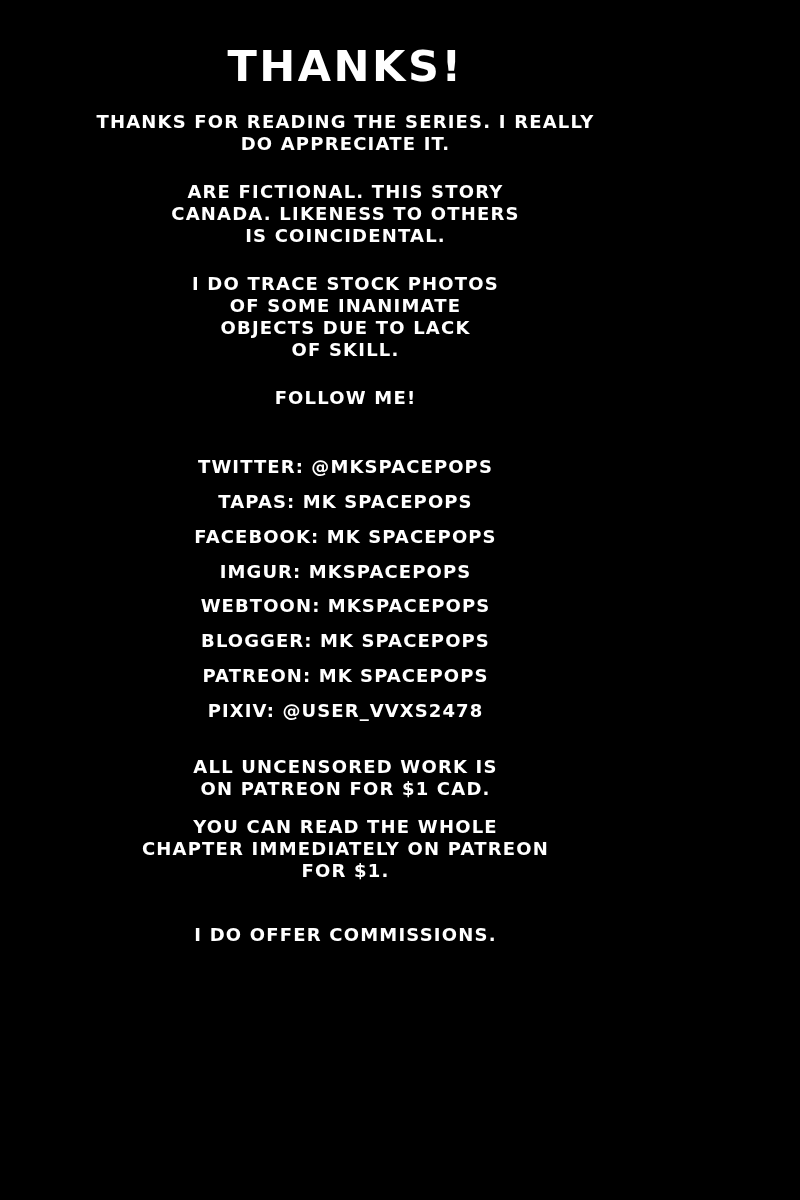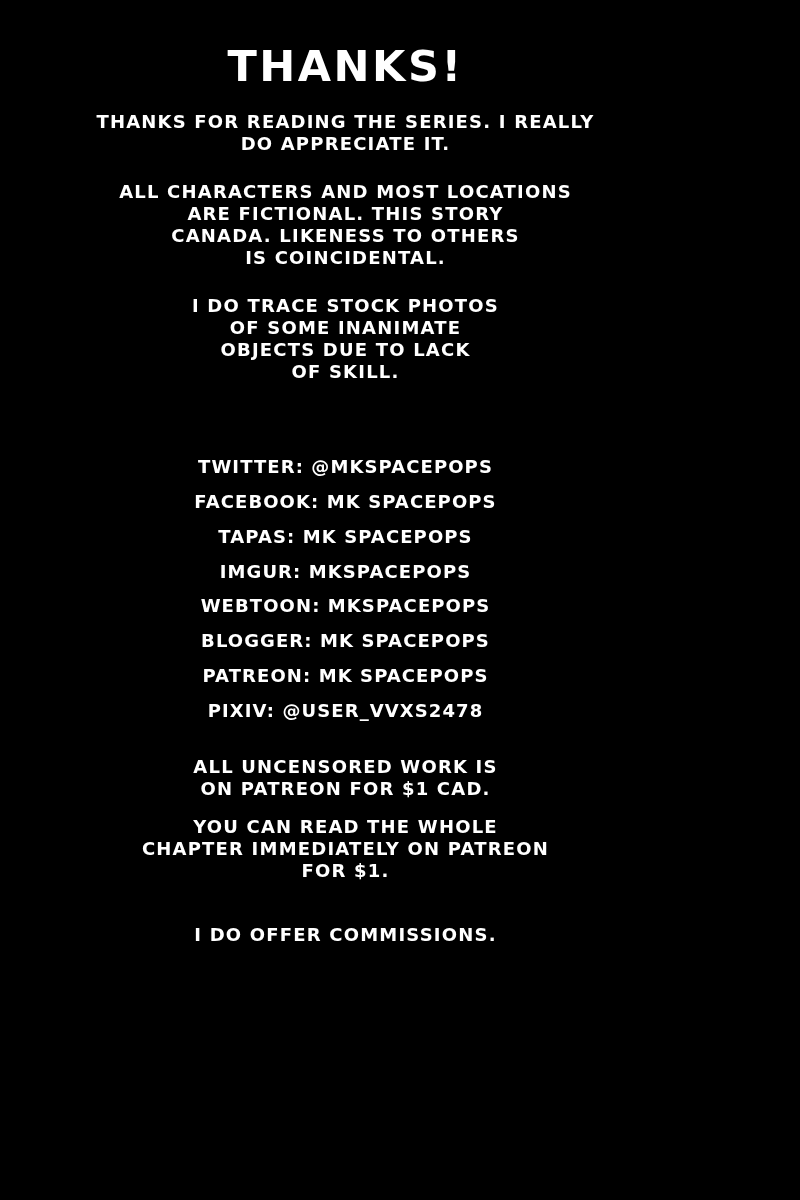--- a/index.html
+++ b/index.html
@@ -64,44 +64,46 @@
   <h1 class="title">THANKS!</h1>
 
   <div class="block">
     <span class="line">THANKS FOR READING THE SERIES. I REALLY</span>
     <span class="line">DO APPRECIATE IT.</span>
   </div>
 
   <div class="gap-md"></div>
 
   <div class="block">
-    <span class="line">ALL CHARACTERS AND MOST LOCATIONS</span>
     <span class="line">ARE FICTIONAL. THIS STORY</span>
     <span class="line">CANADA. LIKENESS TO OTHERS</span>
     <span class="line">IS COINCIDENTAL.</span>
   </div>
 
   <div class="gap-md"></div>
 
   <div class="block">
     <span class="line">I DO TRACE STOCK PHOTOS</span>
     <span class="line">OF SOME INANIMATE</span>
     <span class="line">OBJECTS DUE TO LACK</span>
     <span class="line">OF SKILL.</span>
   </div>
 
   <div class="gap-md"></div>
 
+  <div class="block">
+    <span class="line">FOLLOW ME!</span>
+  </div>
 
   <div class="gap-lg"></div>
 
   <div class="block links">
     <span class="line">TWITTER: @MKSPACEPOPS</span>
+    <span class="line">TAPAS: MK SPACEPOPS</span>
     <span class="line">FACEBOOK: MK SPACEPOPS</span>
-    <span class="line">TAPAS: MK SPACEPOPS</span>
     <span class="line">IMGUR: MKSPACEPOPS</span>
     <span class="line">WEBTOON: MKSPACEPOPS</span>
     <span class="line">BLOGGER: MK SPACEPOPS</span>
     <span class="line">PATREON: MK SPACEPOPS</span>
     <span class="line">PIXIV: @USER_VVXS2478</span>
   </div>
 
   <div class="gap-lg"></div>
 
   <div class="block">

